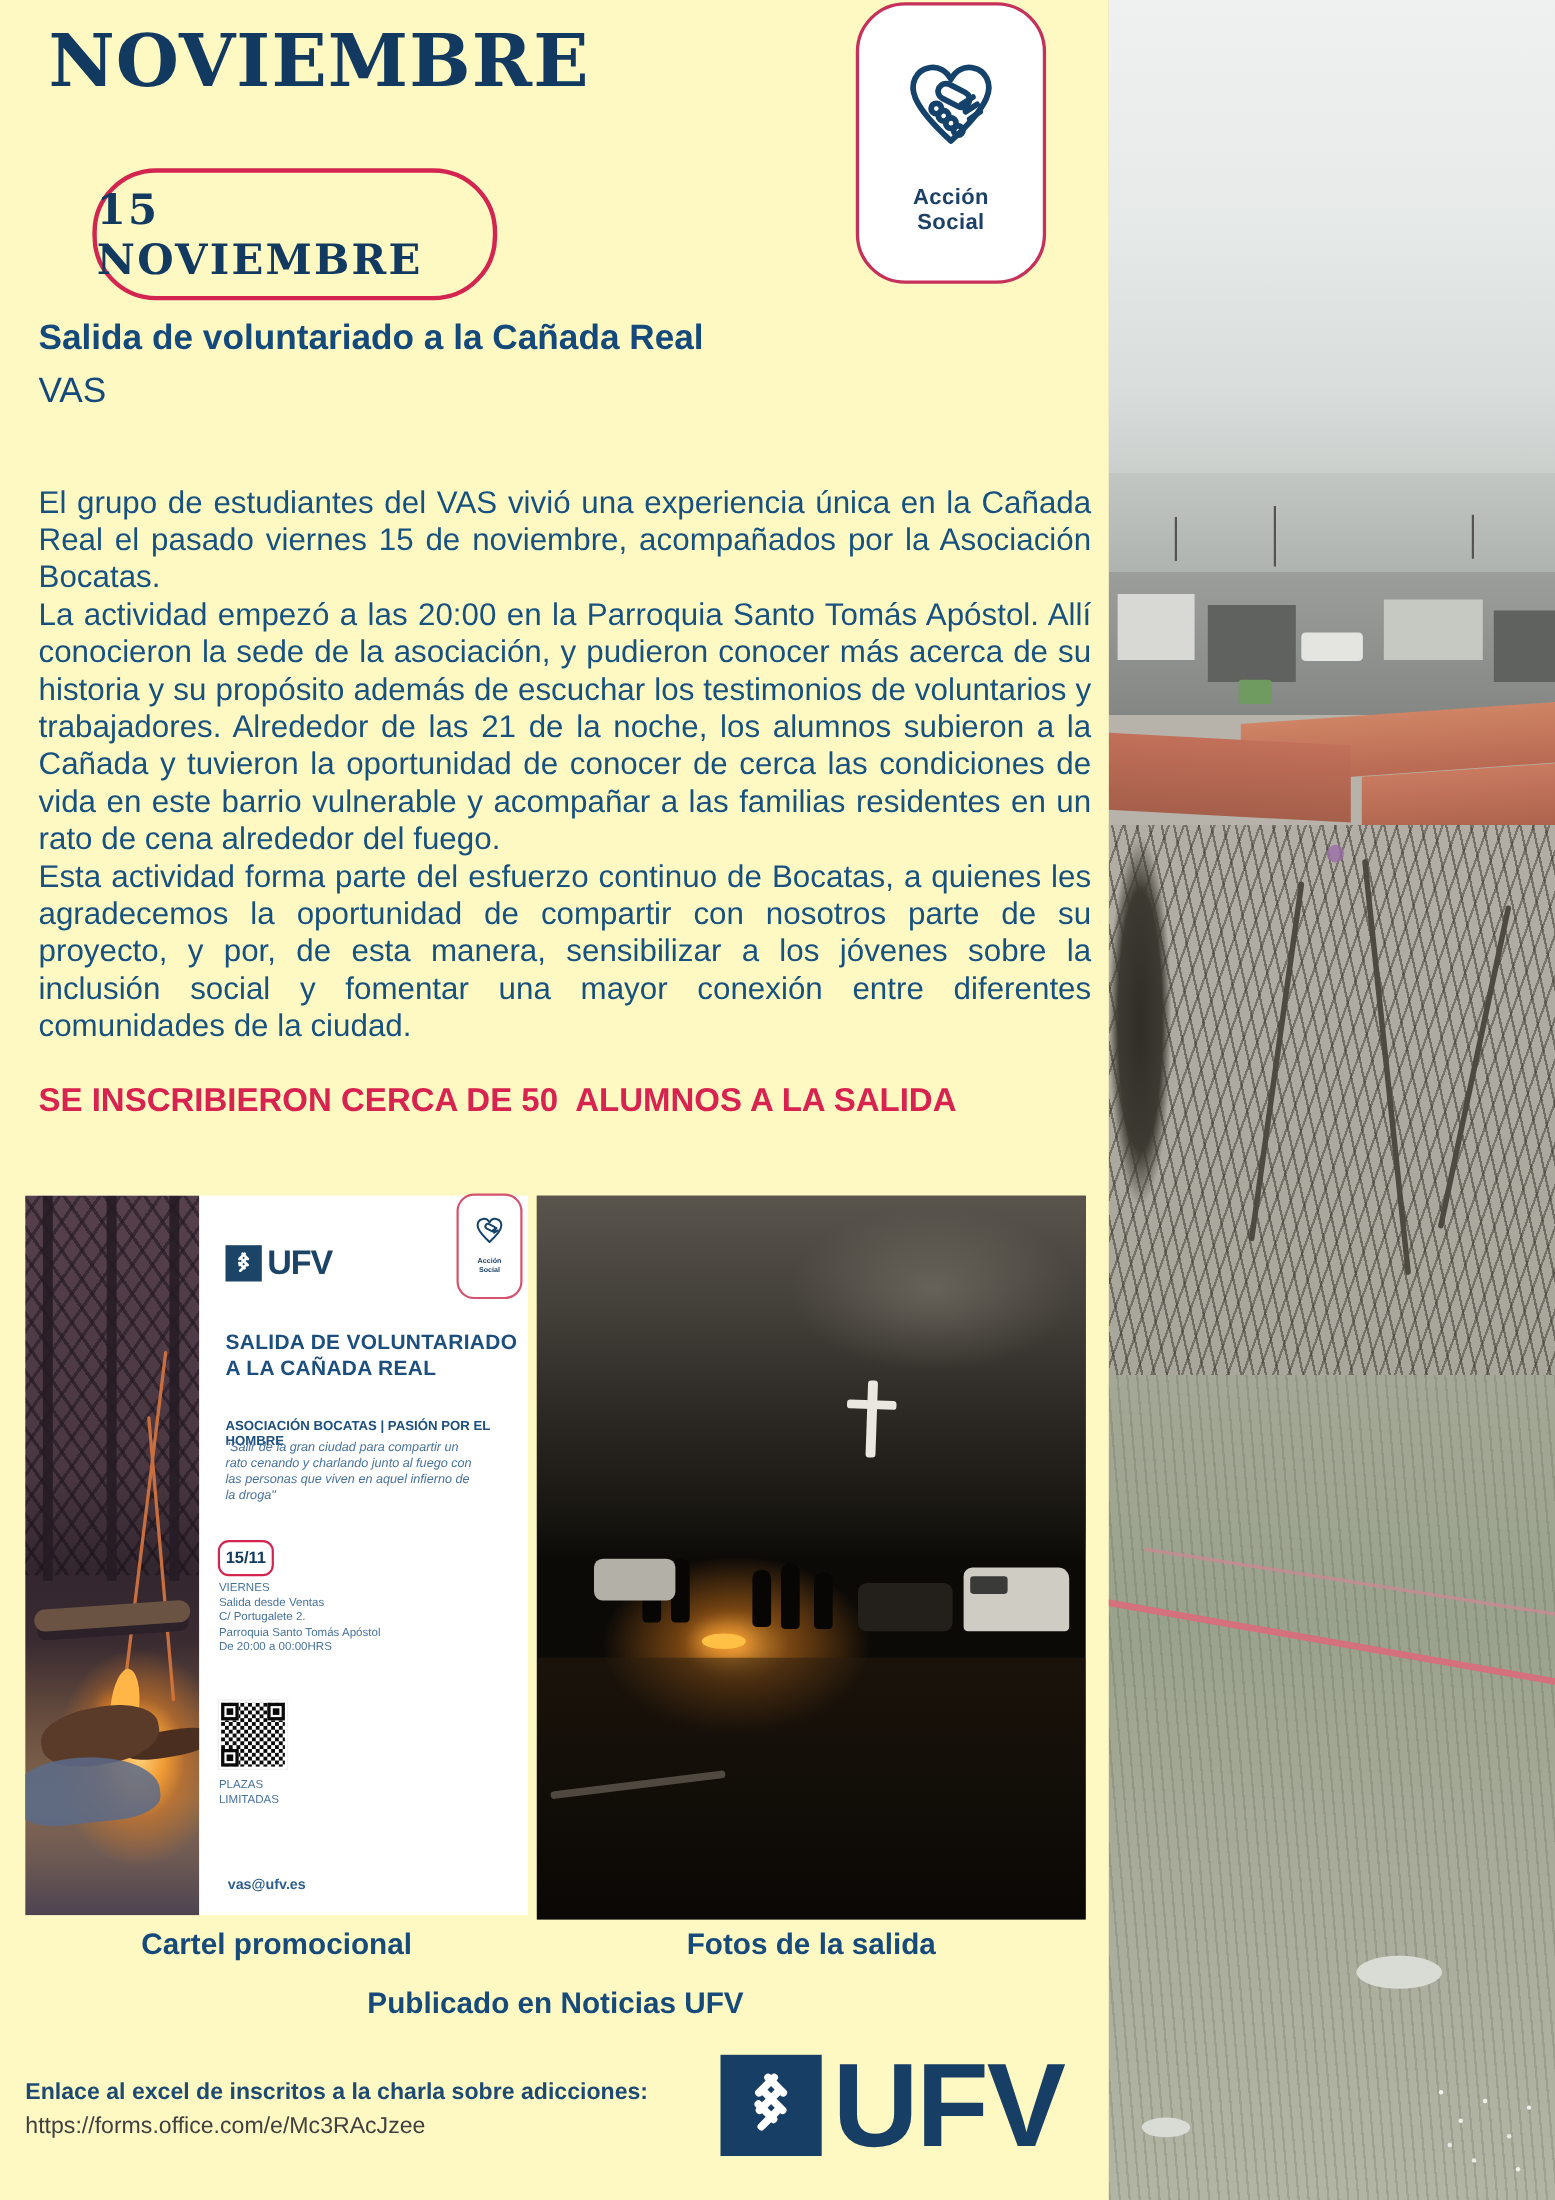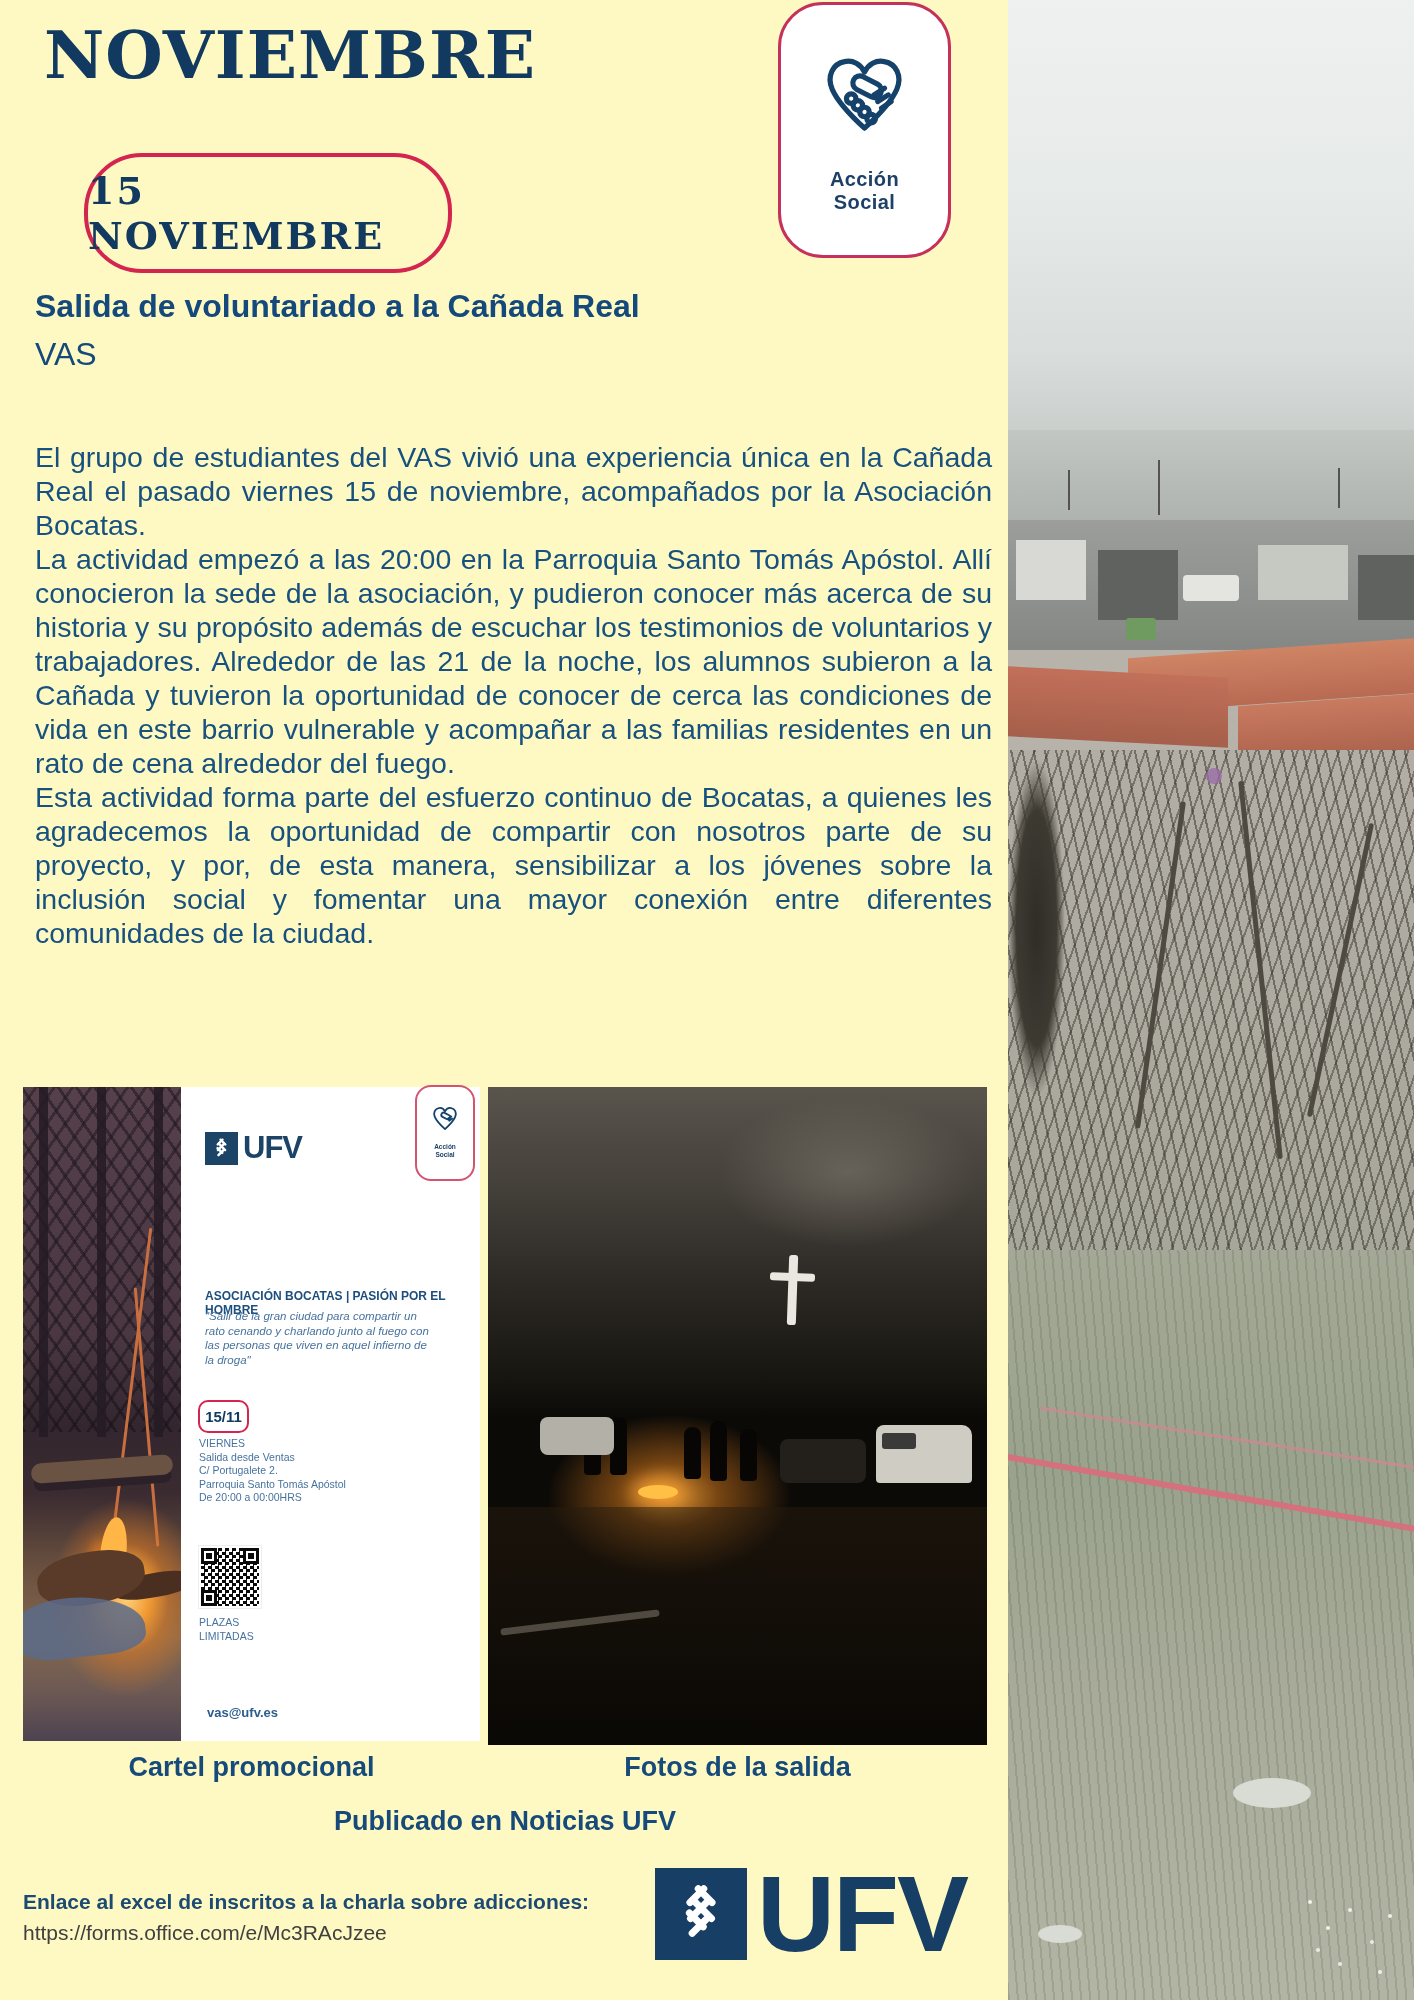--- a/index.html
+++ b/index.html
@@ -162,20 +162,21 @@
 
   <div class="abs event-title">Salida de voluntariado a la Cañada Real</div>
   <div class="abs event-subtitle">VAS</div>
 
   <div class="abs body-text">
     <p>El grupo de estudiantes del VAS vivió una experiencia única en la Cañada Real el pasado viernes 15 de noviembre, acompañados por la Asociación Bocatas.</p>
     <p>La actividad empezó a las 20:00 en la Parroquia Santo Tomás Apóstol. Allí conocieron la sede de la asociación, y pudieron conocer más acerca de su historia y su propósito además de escuchar los testimonios de voluntarios y trabajadores. Alrededor de las 21 de la noche, los alumnos subieron a la Cañada y tuvieron la oportunidad de conocer de cerca las condiciones de vida en este barrio vulnerable y acompañar a las familias residentes en un rato de cena alrededor del fuego.</p>
     <p>Esta actividad forma parte del esfuerzo continuo de Bocatas, a quienes les agradecemos la oportunidad de compartir con nosotros parte de su proyecto, y por, de esta manera, sensibilizar a los jóvenes sobre la inclusión social y fomentar una mayor conexión entre diferentes comunidades de la ciudad.</p>
   </div>
 
+  <div class="abs highlight">SE INSCRIBIERON CERCA DE 50  ALUMNOS A LA SALIDA</div>
 
   <div class="abs as-badge">
     <div class="icon">
       <svg viewBox="0 0 100 100" width="95" height="100">
         <g fill="none" stroke="#14426b" stroke-width="5.5" stroke-linecap="round" stroke-linejoin="round">
           <path d="M50 87 C38 76 22 60 16 46 C10 32 17 19 29 17 C38 15 46 20 50 28 C54 20 62 15 71 17 C83 19 90 32 84 46 C78 60 62 76 50 87 Z"></path>
           <rect x="37" y="36" width="32" height="15" rx="7.5" transform="rotate(27 53 43)" fill="#ffffff"></rect>
           <circle cx="36" cy="56" r="5"></circle>
           <circle cx="43" cy="63" r="5"></circle>
           <circle cx="50" cy="70" r="5"></circle>
@@ -235,20 +236,24 @@
             <path d="M60 52 l11 -7 M64 59 l11 -7"></path>
           </g>
         </svg>
       </div>
       <div class="lbl">
         <span>Acción</span><br>
         <span>Social</span>
       </div>
     </div>
 
+    <div class="poster-title">
+      <span>SALIDA DE VOLUNTARIADO</span><br>
+      <span>A LA CAÑADA REAL</span>
+    </div>
 
     <div class="org-line">ASOCIACIÓN BOCATAS | PASIÓN POR EL HOMBRE</div>
     <div class="quote">"Salir de la gran ciudad para compartir un rato cenando y charlando junto al fuego con las personas que viven en aquel infierno de la droga"</div>
 
     <div class="date-box">
       <span>15/11</span>
     </div>
 
     <div class="detail-lines">
       <span>VIERNES</span>

